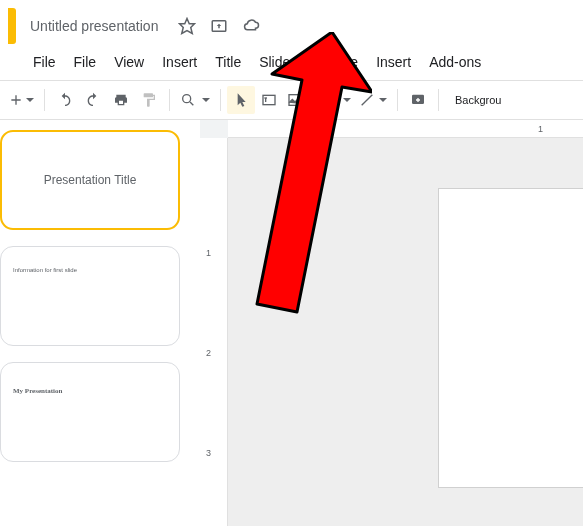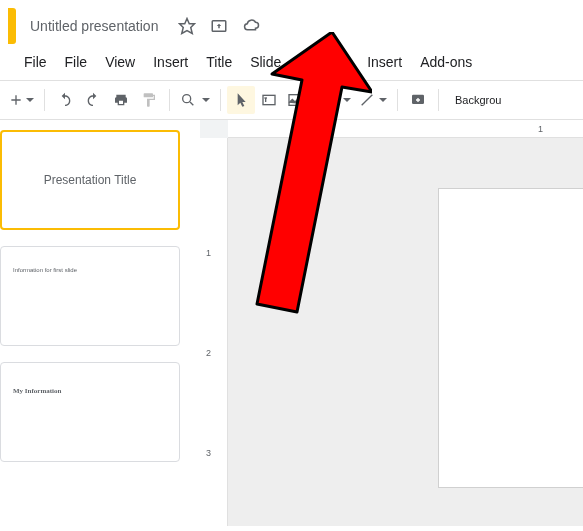--- a/index.html
+++ b/index.html
@@ -30,21 +30,21 @@
 }
 .title-icons {
   display: flex;
   gap: 14px;
   margin-left: 6px;
   align-items: center;
 }
 .title-icons svg { display: block; }
 .menubar {
   display: flex;
-  padding: 2px 0 6px 15px;
+  padding: 2px 0 6px 24px;
   gap: 0;
 }
 .menu-item {
   font-size: 14px;
   color: #202124;
   padding: 4px 9px;
   cursor: pointer;
 }
 .toolbar {
   display: flex;
@@ -97,21 +97,21 @@
   padding: 10px 10px 10px 0;
   display: flex;
   flex-direction: column;
   gap: 16px;
 }
 .slide-thumb {
   width: 180px;
   height: 100px;
   background: #fff;
   border: 1px solid #dadce0;
-  border-radius: 4px;
+  border-radius: 13px;
   display: flex;
   align-items: center;
   justify-content: center;
   font-size: 11px;
   color: #5f6368;
   position: relative;
 }
 .slide-thumb.active {
   border: 2px solid #fbbc04;
 }
@@ -300,21 +300,21 @@
 
 <div class="workspace">
   <div class="slide-panel">
     <div class="slide-thumb active t1">
       <span class="thumb-text">Presentation Title</span>
     </div>
     <div class="slide-thumb t2">
       <span class="thumb-text">Information for first slide</span>
     </div>
     <div class="slide-thumb t3">
-      <span class="thumb-text">My Information</span>
+      <span class="thumb-text">My Presentation</span>
     </div>
   </div>
   <div class="ruler-area">
     <div class="ruler-h">
       <span>1</span>
     </div>
     <div class="ruler-v">
       <span class="tick" style="top:110px;">1</span>
       <span class="tick" style="top:210px;">2</span>
       <span class="tick" style="top:310px;">3</span>

